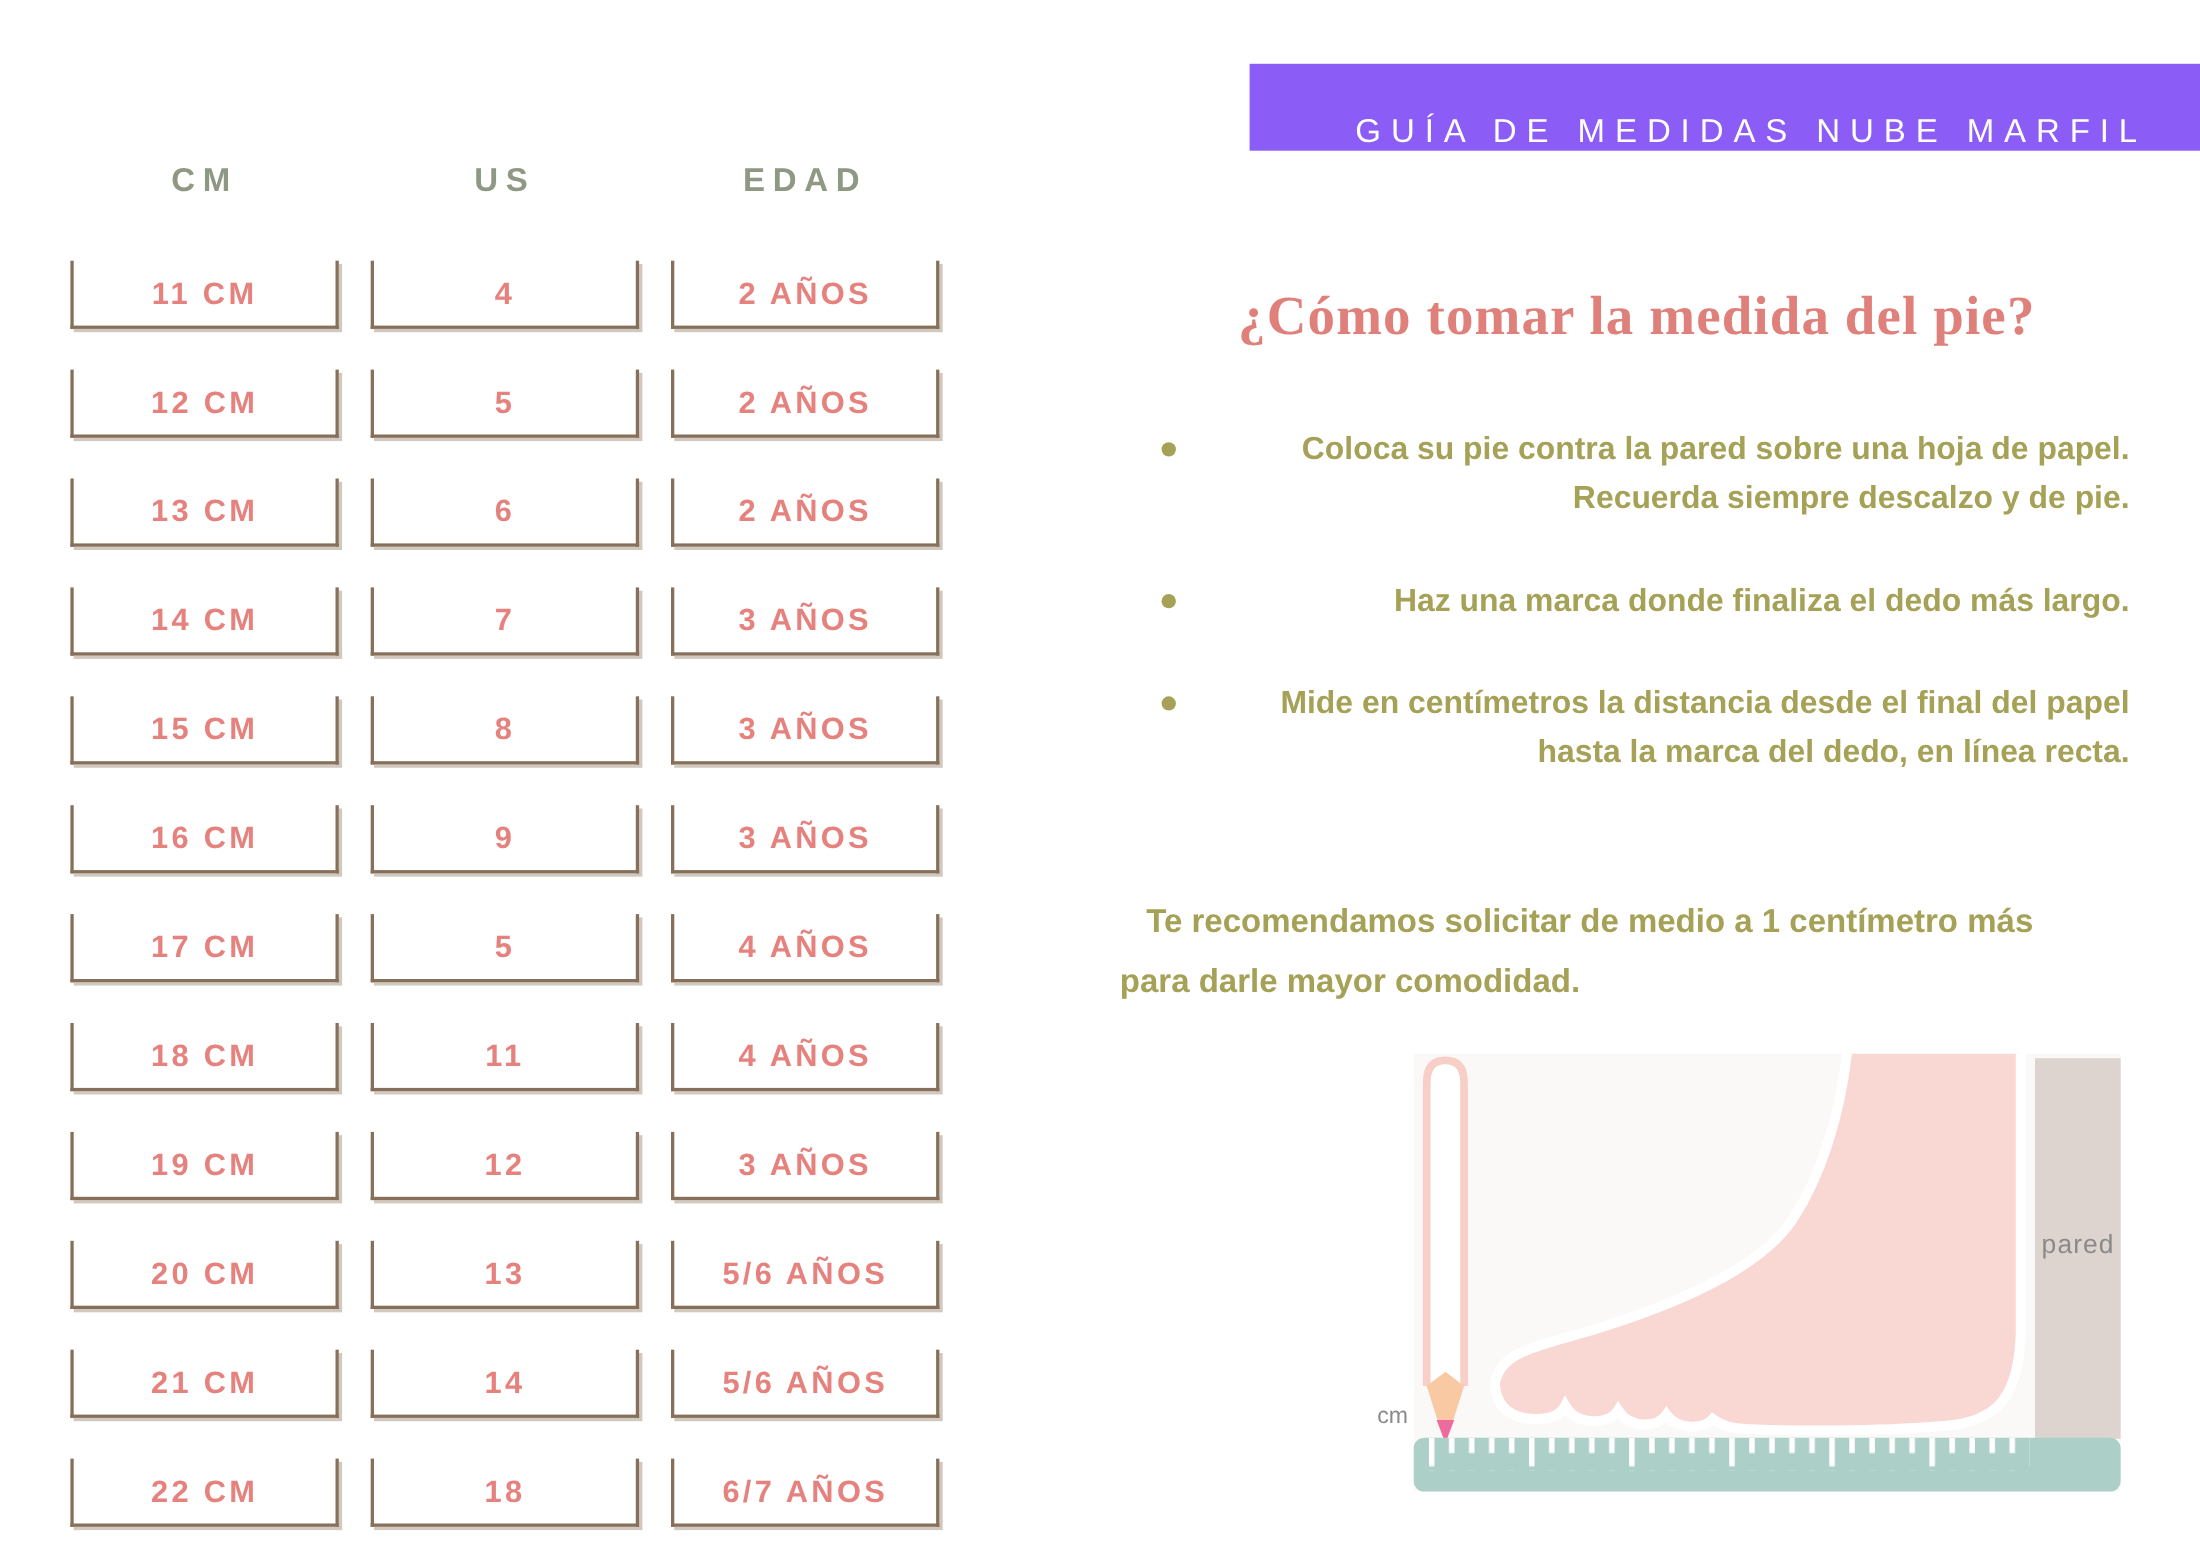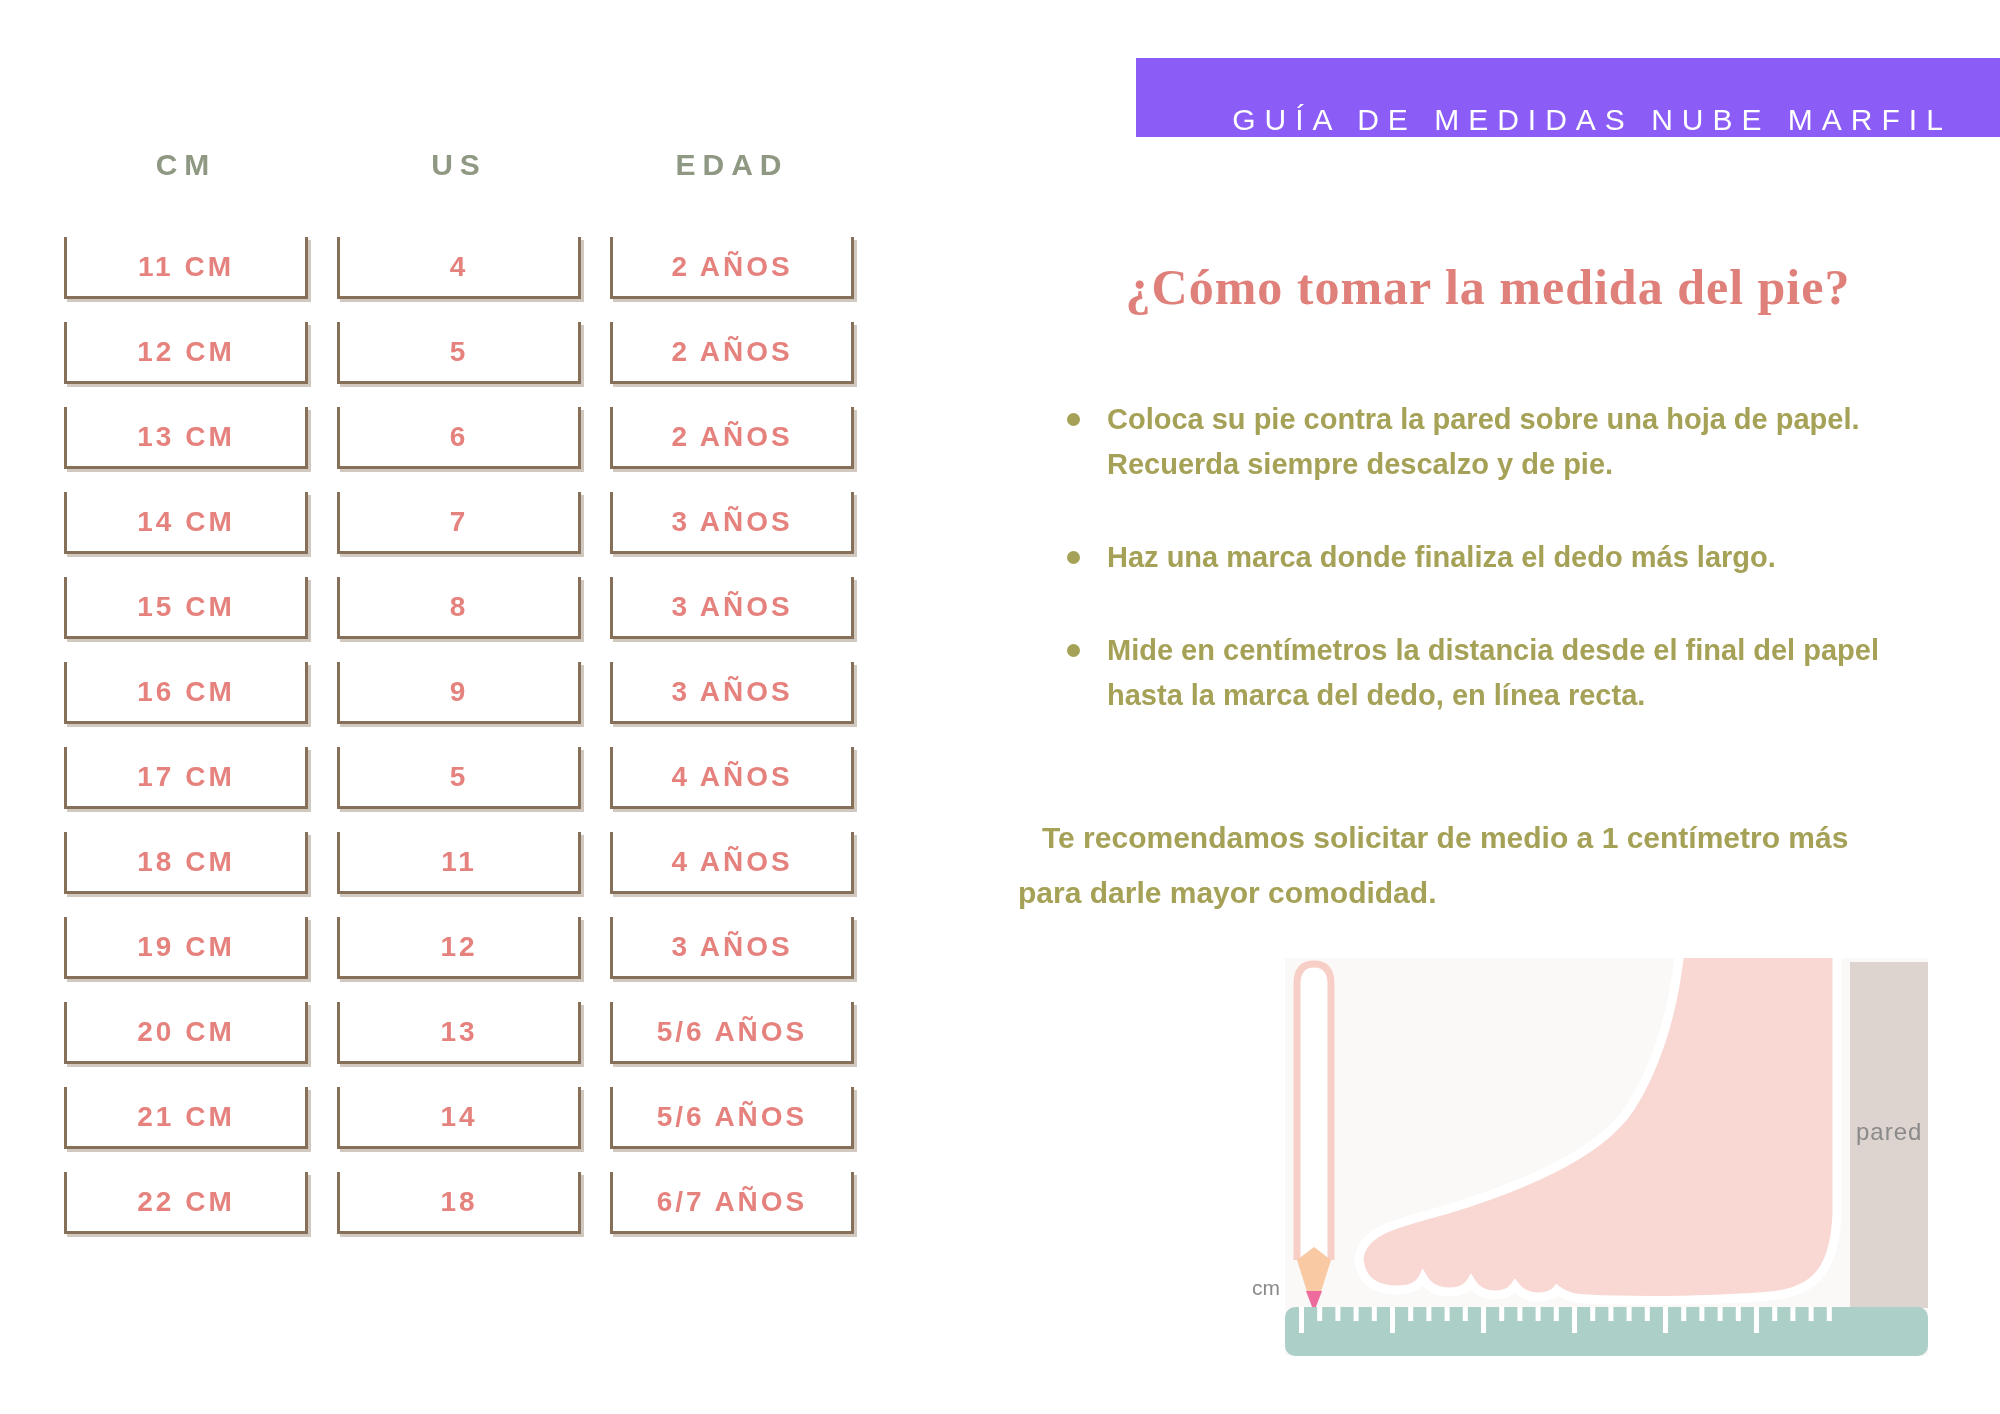--- a/index.html
+++ b/index.html
@@ -4,37 +4,37 @@
 <style>
   html,body{margin:0;padding:0;background:#ffffff;}
   .page{position:relative;width:2000px;height:1414px;background:#ffffff;overflow:hidden;
         font-family:"Liberation Sans",sans-serif;}
 
   
   .col-headers{position:absolute;left:64px;top:148px;display:grid;
                grid-template-columns:244px 244px 244px;column-gap:29px;}
   .col-headers span{display:block;text-align:center;color:#8e9883;font-size:30px;
                     font-weight:600;letter-spacing:7px;}
-  .table-rows{position:absolute;left:64px;top:237px;display:flex;flex-direction:column;gap:23px;}
+  .table-rows{position:absolute;left:64px;top:237px;display:flex;flex-direction:column;gap:37px;}
   .t-row{display:grid;grid-template-columns:244px 244px 244px;column-gap:29px;height:62px;}
   .cell{border-left:3px solid #87705a;border-right:3px solid #87705a;border-bottom:3px solid #87705a;
         box-shadow:3px 3px 0 rgba(135,112,90,0.38);
         display:flex;align-items:center;justify-content:center;
         color:#e5827e;font-size:28px;font-weight:700;letter-spacing:3px;background:#ffffff;}
 
   
   .banner{position:absolute;left:1136px;top:58px;width:912px;height:79px;background:#8b5cf6;
           display:flex;align-items:flex-end;justify-content:center;}
   .banner span{color:#ffffff;font-size:30px;letter-spacing:9px;font-weight:500;white-space:nowrap;}
 
   .guide-title{position:absolute;left:1028px;top:258px;width:920px;margin:0;
                font-family:"Liberation Serif",serif;font-weight:700;font-size:50px;
                color:#df807b;letter-spacing:1px;white-space:nowrap;text-align:center;}
 
-  .bullets{position:absolute;left:1056px;top:386px;width:880px;margin:11px;padding:0;}
+  .bullets{position:absolute;left:1056px;top:386px;width:880px;margin:0;padding:0;text-align:right;}
   .bullets li{list-style:none;position:relative;padding-left:40px;margin-bottom:48px;
               color:#a5a156;font-size:29px;line-height:45px;font-weight:700;}
   .bullets li::before{content:"";position:absolute;left:0;top:16px;width:13px;height:13px;
                       border-radius:50%;background:#a5a156;}
 
   .note{position:absolute;left:1018px;top:810px;width:880px;margin:0;
         color:#a5a156;font-size:30px;line-height:55px;font-weight:700;text-indent:24px;}
 
   
   .illustration{position:absolute;left:1285px;top:958px;width:643px;height:402px;}

